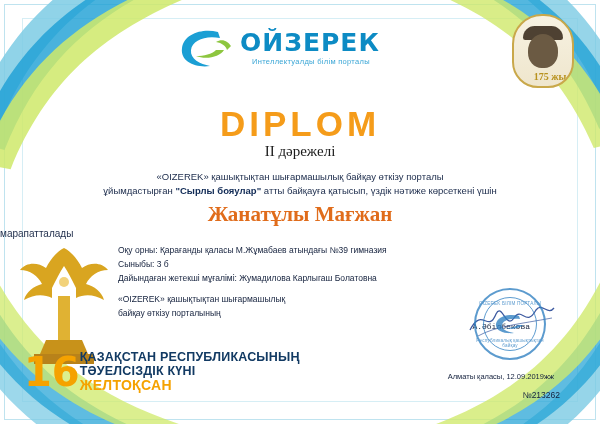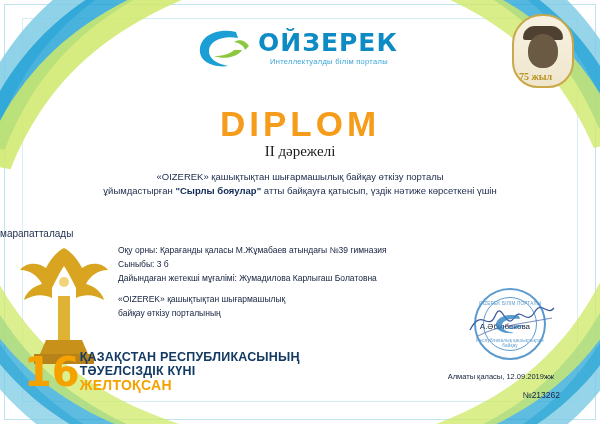--- a/index.html
+++ b/index.html
@@ -57,21 +57,21 @@
   }
 
   
   .header {
     position: absolute;
     left: 0; right: 0; top: 26px;
     height: 62px;
   }
   .logo-wrap {
     position: absolute;
-    left: 194px; top: 0;
+    left: 176px; top: 0;
     display: flex;
     align-items: center;
     gap: 8px;
   }
   .logo-mark { width: 56px; height: 44px; }
   .logo-text-block { line-height: 1; }
   .logo-word {
     font-size: 25px;
     font-weight: bold;
     color: #0d8bc4;
@@ -109,21 +109,21 @@
     position: absolute;
     left: 50%; top: 10px;
     transform: translateX(-50%);
     width: 40px; height: 14px;
     border-radius: 20px 20px 4px 4px;
     background: #4e4132;
   }
   .medallion .yrs {
     position: absolute;
     left: 0; right: 0; bottom: 4px;
-    text-align: left;
+    text-align: right;
     font-size: 10px;
     font-weight: bold;
     color: #b8921f;
     font-family: "Liberation Serif", serif;
   }
 
   
   .diplom {
     position: absolute;
     left: 0; right: 0; top: 104px;
@@ -188,20 +188,21 @@
     left: 118px; top: 292px;
     font-size: 8.5px;
     color: #14213d;
     line-height: 1.7;
   }
   .signer {
     position: absolute;
     right: 70px; top: 322px;
     font-size: 8px;
     color: #14213d;
+    font-family: Liberation Mono, monospace;
   }
   .sig-scribble {
     position: absolute;
     right: 44px; top: 300px;
     width: 90px; height: 40px;
   }
 
   
   .stamp {
     position: absolute;
@@ -335,20 +336,21 @@
   <div class="diplom">DIPLOM</div>
   <div class="degree">II дәрежелі</div>
 
   <div class="para para-1">«OIZEREK» қашықтықтан шығармашылық байқау өткізу порталы</div>
   <div class="para para-2">
     <span>ұйымдастырған</span>
     <span class="quoted">"Сырлы бояулар"</span>
     <span>атты байқауға қатысып, үздік нәтиже көрсеткені үшін</span>
   </div>
 
+  <div class="recipient">Жанатұлы Мағжан</div>
   <div class="awarded">марапатталады</div>
 
   <div class="details">
     <div>Оқу орны: Қарағанды қаласы М.Жұмабаев атындағы №39 гимназия</div>
     <div>Сыныбы: 3 б</div>
     <div>Дайындаған жетекші мұғалімі:  Жумадилова Карлыгаш Болатовна</div>
   </div>
 
   <div class="sig-block">
     <div>«OIZEREK» қашықтықтан шығармашылық</div>

